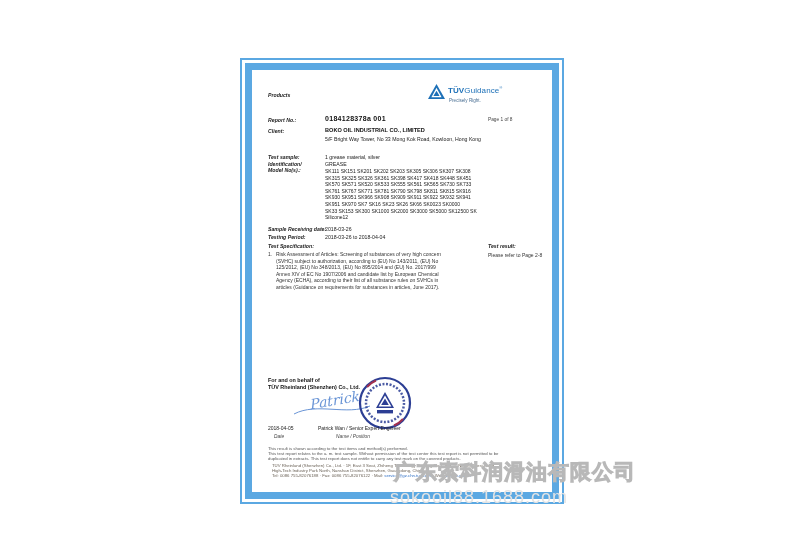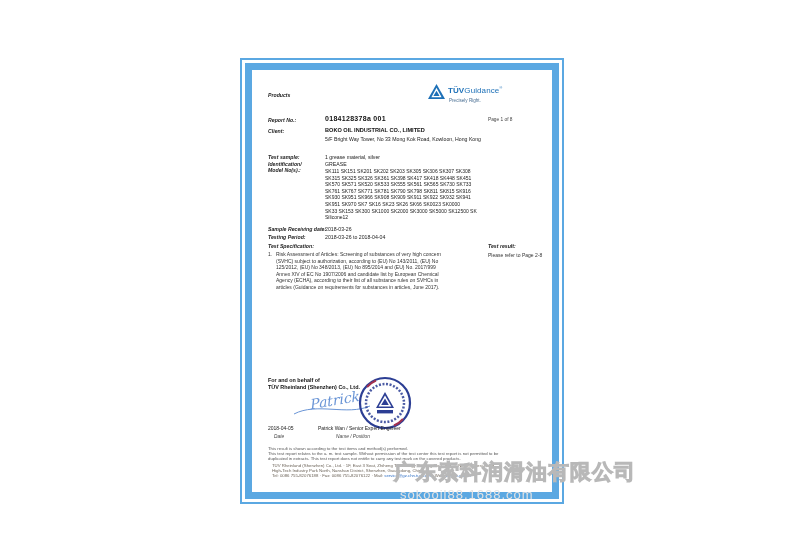--- a/index.html
+++ b/index.html
@@ -42,21 +42,21 @@
   .sign-lab { font-size:4.8px; font-style:italic; color:#444; }
 
   .fine { font-size:4.3px; line-height:5px; color:#555; white-space:nowrap; }
   .addr { font-size:4.3px; line-height:5.1px; color:#6b6257; white-space:nowrap; }
   .link { color:#2f6fc4; }
 
   
   .wm-cn { position:absolute; left:394px; top:458px; font-size:21px; font-weight:bold;
            letter-spacing:1px; color:rgba(235,235,235,0.85); -webkit-text-stroke:1px #b8b8b8;
            z-index:30; }
-  .wm-url { position:absolute; left:400px; top:487px; font-size:13px; color:#e3e3e3;
+  .wm-url { position:absolute; left:390px; top:487px; font-size:18px; color:#e3e3e3;
             letter-spacing:1px; z-index:30; }
 </style>
 </head>
 <body>
 
 <div class="canvas">
 
   <div class="outer-frame">
     <div class="inner-frame">
       <div class="doc">

